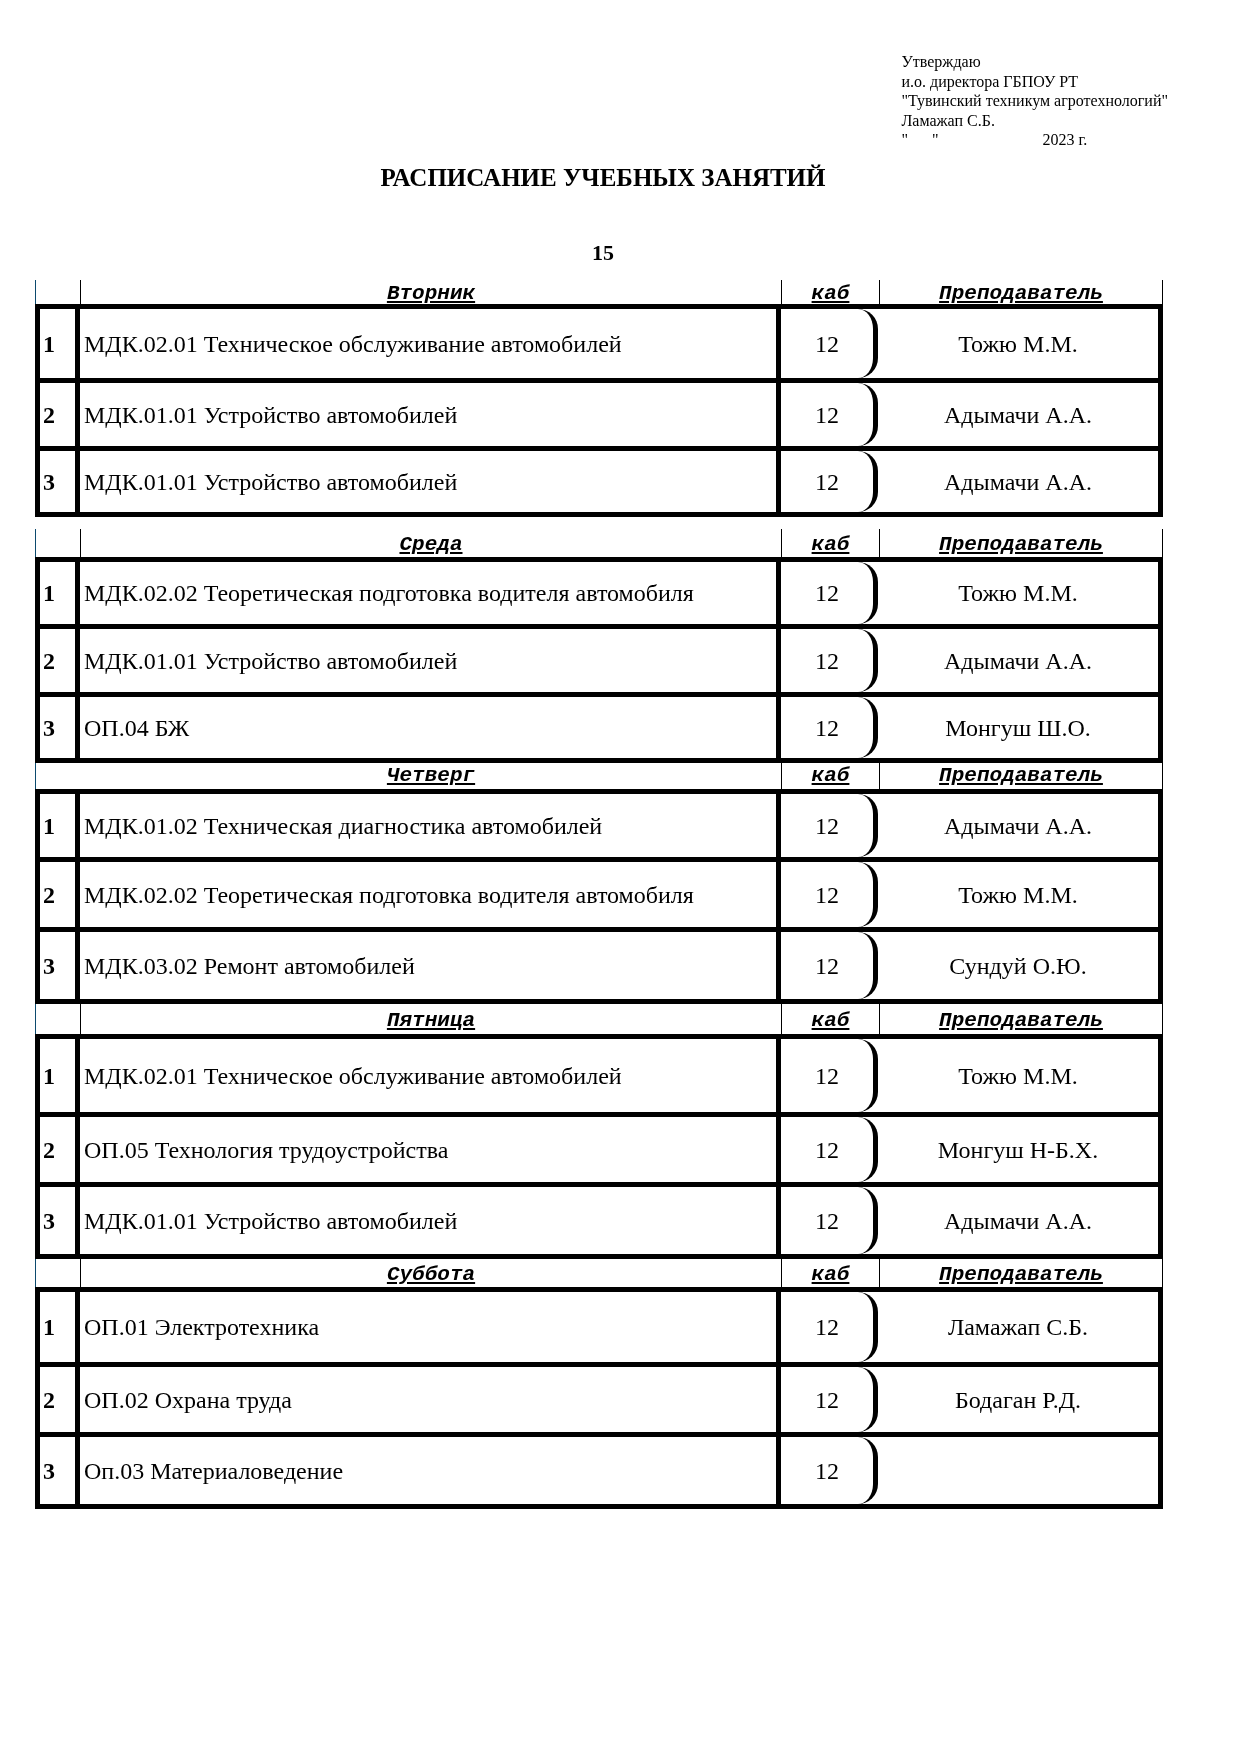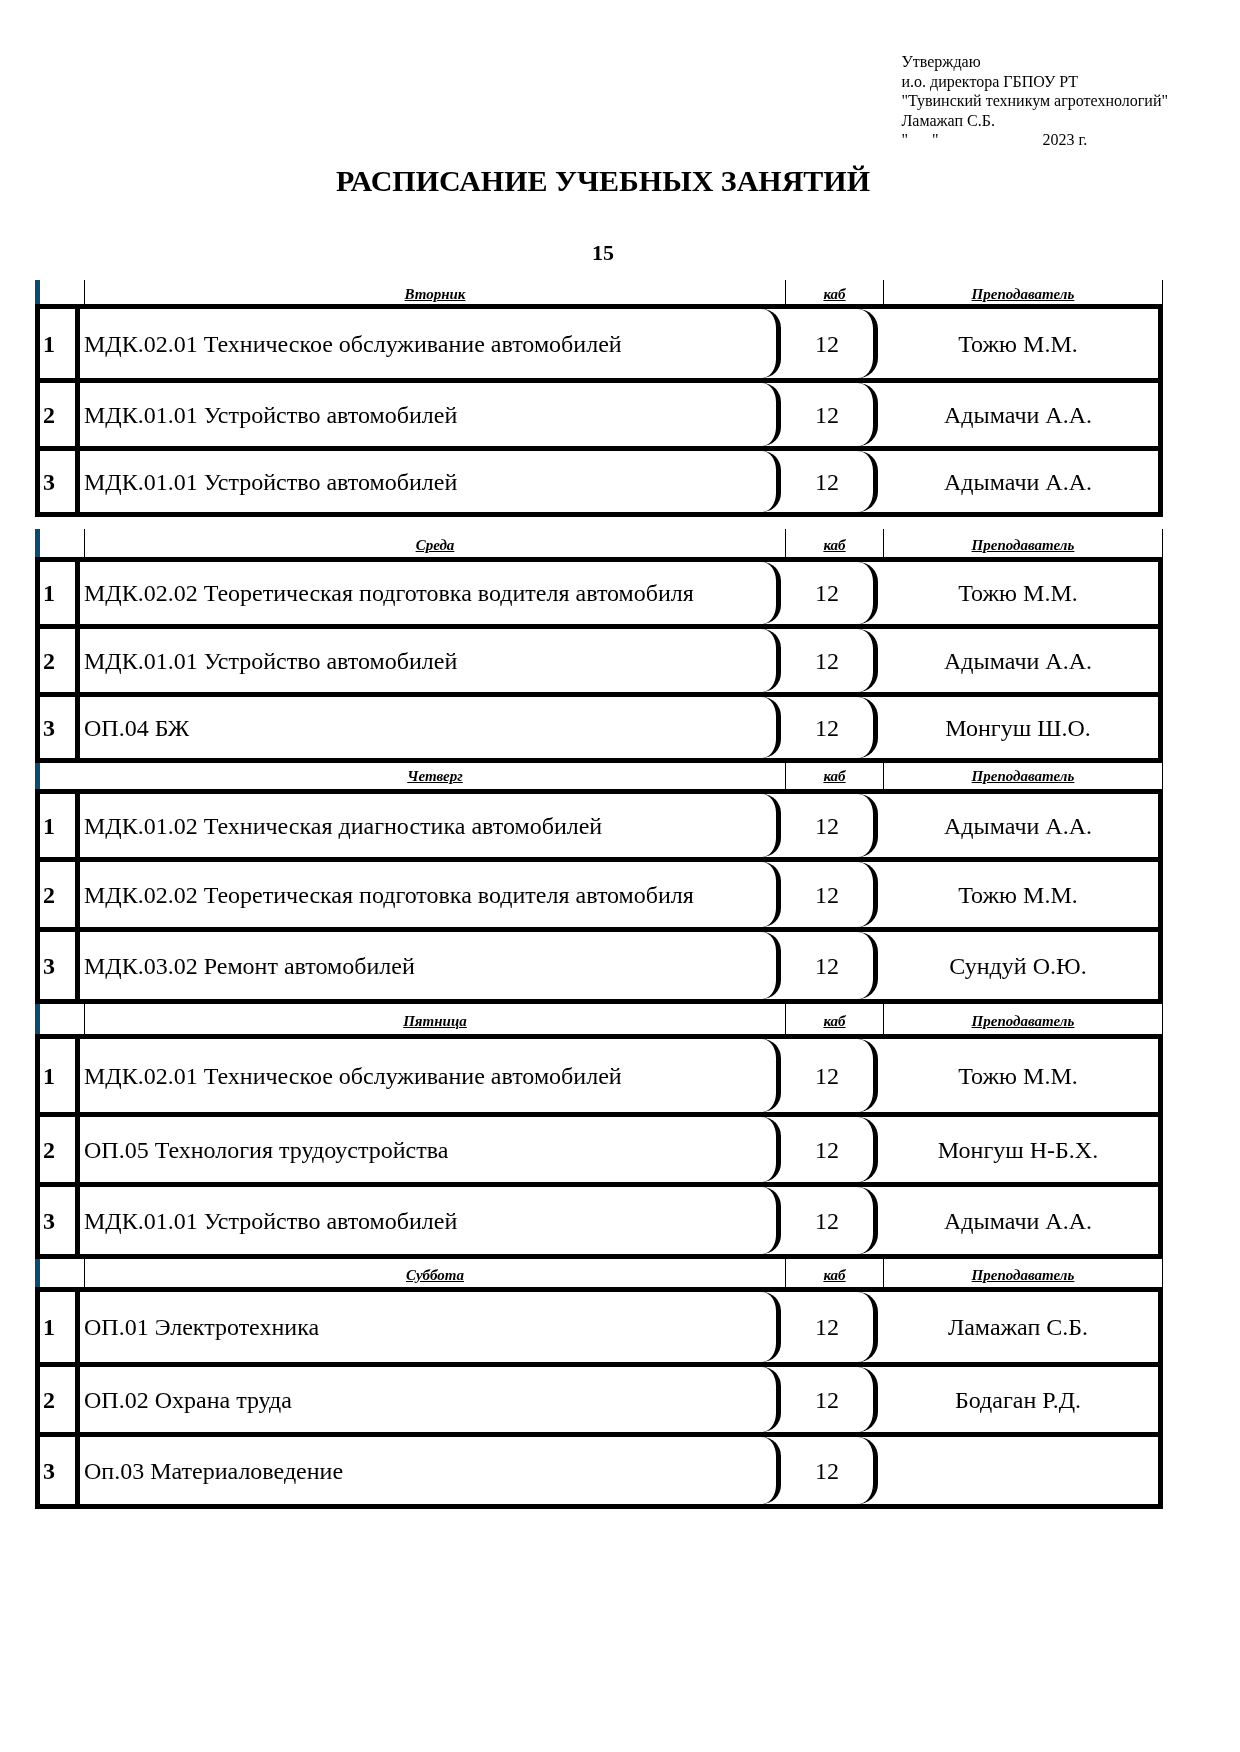--- a/index.html
+++ b/index.html
@@ -1,33 +1,33 @@
 <!DOCTYPE html>
 <html><head>
 <meta charset="utf-8">
 <style>
   html, body { margin:0; padding:0; background:#ffffff; }
   body { width:1240px; height:1752px; position:relative; font-family:"Liberation Serif", serif; color:#000; overflow:hidden; }
   .approve { position:absolute; right:72px; top:52px; text-align:left; font-size:16px; line-height:19.5px; }
   .approve .dateline { white-space:pre; }
-  .title { position:absolute; left:0; width:1206px; top:164px; text-align:center; font-weight:bold; font-size:30px; }
+  .title { position:absolute; left:0; width:1206px; top:164px; text-align:center; font-weight:bold; font-size:25px; }
   .group { position:absolute; left:0; width:1206px; top:240px; text-align:center; font-weight:bold; font-size:22px; }
   .sched { position:absolute; left:35px; top:280px; width:1128px; }
-  .day-head { position:relative; height:24px; border-left:5px solid #0c4a6e; border-right:1px solid #000; display:flex; font-weight:bold; font-style:italic; font-size:15px; line-height:24px; }
+  .day-head { position:relative; height:24px; border-left:1px solid #0c4a6e; border-right:1px solid #000; display:flex; font-weight:bold; font-style:italic; font-size:21px; line-height:24px;font-family:Liberation Mono, monospace; }
   .day-head > div { text-decoration:underline; text-align:center; overflow:hidden; white-space:nowrap; }
   .day-head .h-num { width:44px; border-right:1px solid #000; }
   .day-head .h-day { width:700px; border-right:1px solid #000; }
   .day-head .h-room { width:97px; border-right:1px solid #000; }
   .day-head .h-teacher { flex:1; }
   .block { border:5px solid #000; }
   .row { display:flex; border-bottom:5px solid #000; }
   .row:last-child { border-bottom:none; }
   .cell { display:flex; align-items:center; font-size:24px; line-height:34px; box-sizing:border-box; }
   .c-num { width:40px; border-right:5px solid #000; font-weight:bold; padding-left:3px; }
-  .c-subj { width:701px; border-right:5px solid #000; padding-left:4px;border-radius:19px; }
+  .c-subj { width:701px; border-right:5px solid #000; padding-left:4px; }
   .c-room { width:97px; border-right:5px solid #000; justify-content:center;border-radius:20px; }
   .c-teacher { flex:1; justify-content:center; }
 </style>
 </head>
 <body>
 
 <div class="approve">
   <div>Утверждаю</div>
   <div>и.о. директора ГБПОУ РТ</div>
   <div>"Тувинский техникум агротехнологий"</div>

